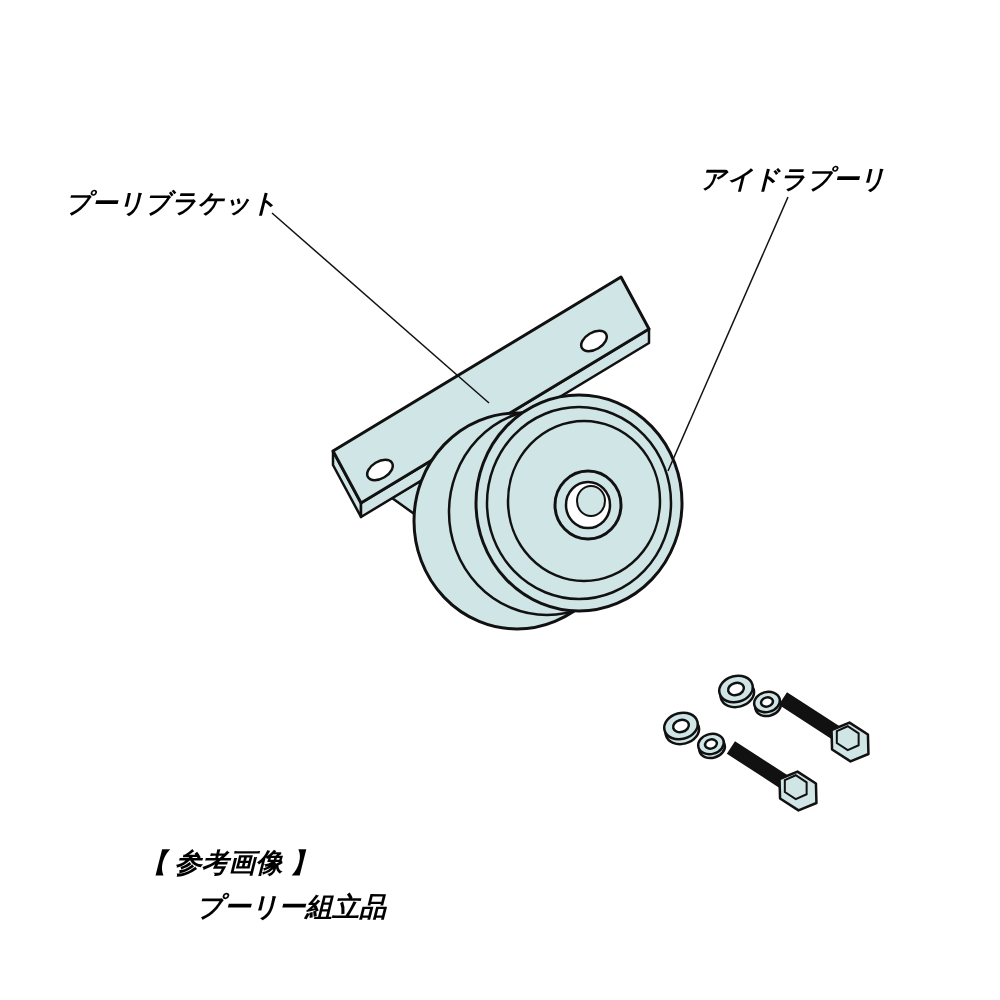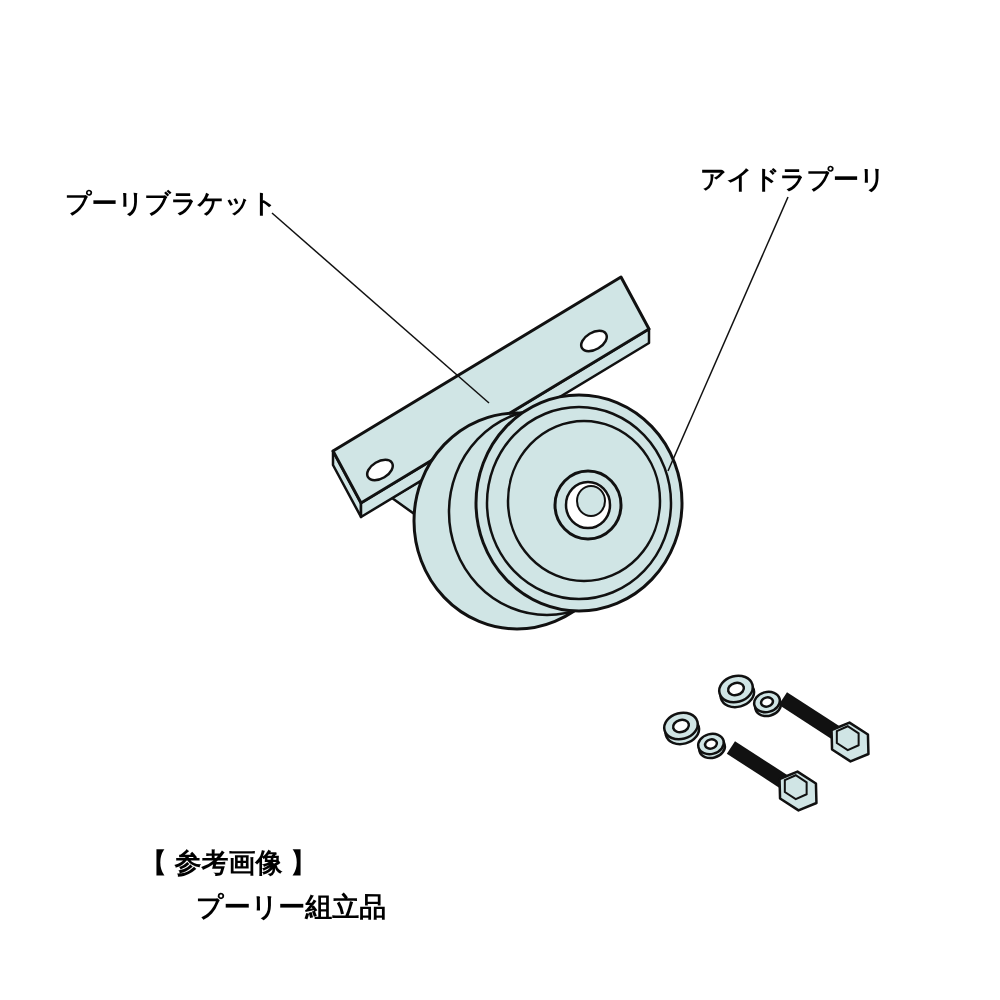--- a/index.html
+++ b/index.html
@@ -7,20 +7,21 @@
     padding: 0;
     background: #ffffff;
     font-family: "Liberation Sans", sans-serif;
   }
   .page {
     position: relative;
     width: 1000px;
     height: 1000px;
     background: var(--background, #ffffff);
     overflow: hidden;
+    font-style: italic;
   }
   svg { display: block; }
 
   
   .part {
     fill: var(--part-fill, #d0e5e5);
     stroke: var(--outline, #111111);
     stroke-width: 3;
     stroke-linejoin: round;
   }

